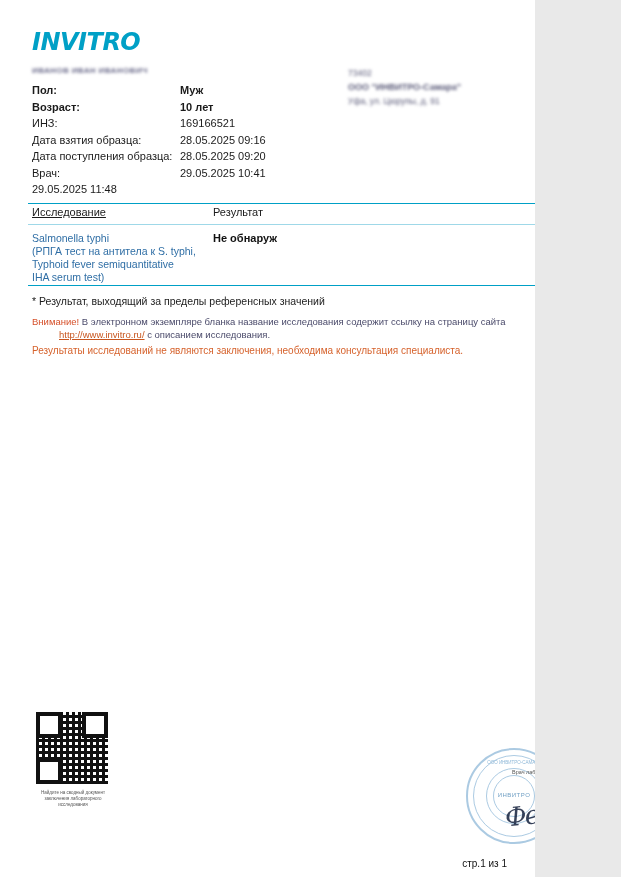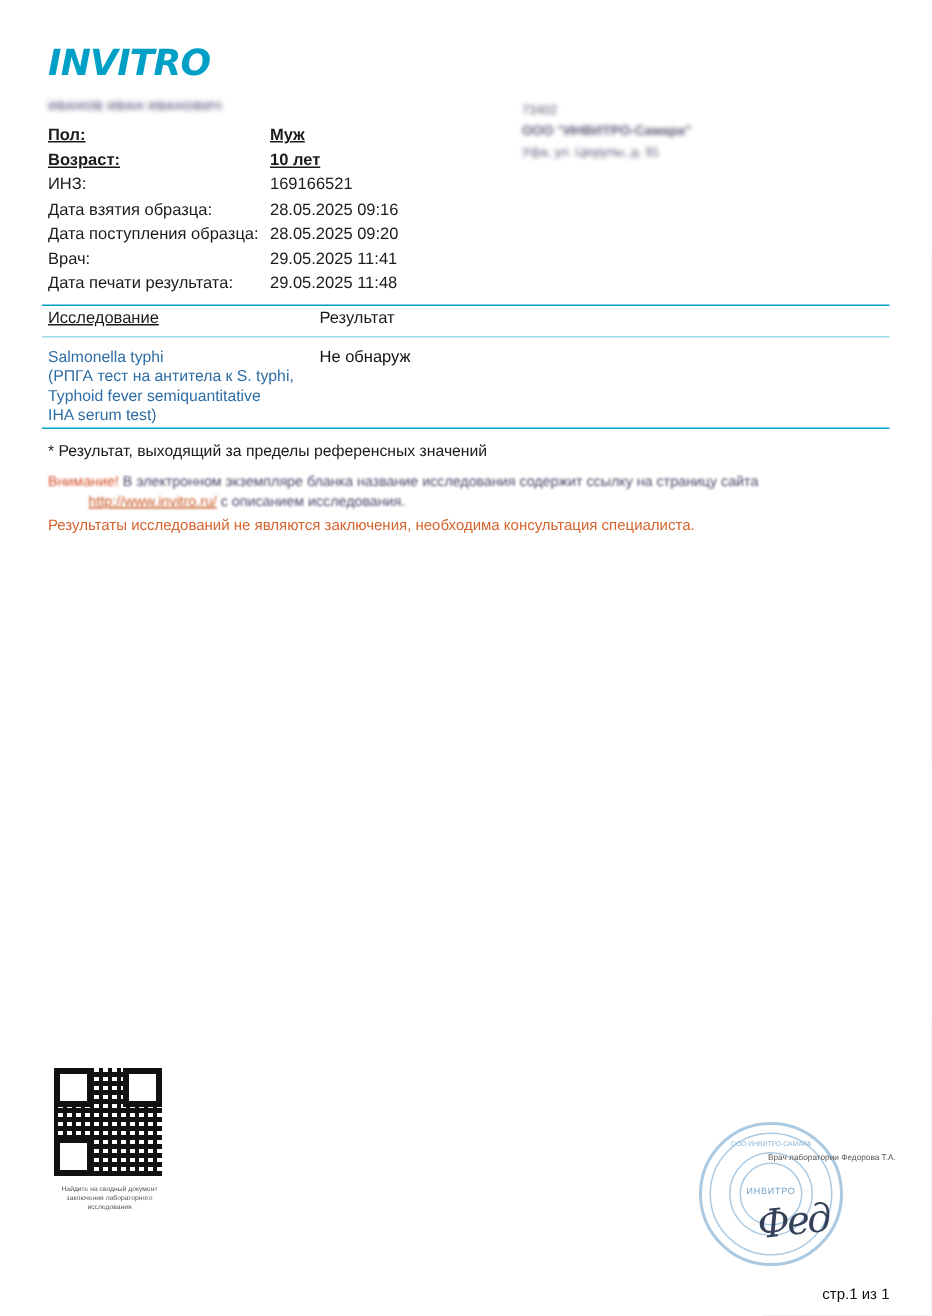--- a/index.html
+++ b/index.html
@@ -5,21 +5,21 @@
   html, body {
     margin: 0;
     padding: 0;
     background: #e9e9e9;
   }
   body {
     font-family: "Liberation Sans", sans-serif;
   }
   .page {
     position: relative;
-    width: 621px;
+    width: 535px;
     height: 877px;
     background: #ffffff;
     overflow: hidden;
     box-sizing: border-box;
   }
   
   .logo {
     position: absolute;
     left: 32px;
     top: 28px;
@@ -56,21 +56,21 @@
   .info-row {
     display: flex;
     line-height: 16.5px;
   }
   .info-label {
     width: 148px;
     flex: 0 0 148px;
   }
   .info-value { flex: 1 1 auto; }
   .info-row.strong .info-label,
-  .info-row.strong .info-value { font-weight: bold; text-decoration: underline; }
+  .info-row.strong .info-value { font-weight: bold; }
 
   
   .org {
     position: absolute;
     left: 348px;
     top: 66px;
     width: 250px;
   }
   .org .line {
     font-size: 8.5px;
@@ -105,21 +105,21 @@
     color: #2f6ea5;
   }
   .res-name .sp {
     color: #2f6ea5;
   }
   .res-value {
     position: absolute;
     left: 213px;
     top: 232px;
     font-size: 11px;
-    font-weight: normal;
+    font-weight: bold;
     color: #111;
   }
 
   
   .note {
     position: absolute;
     left: 32px;
     font-size: 10.5px;
     line-height: 14px;
     color: #1b1b1b;
@@ -293,24 +293,23 @@
     <div class="info-row">
       <div class="info-label">Дата взятия образца:</div>
       <div class="info-value">28.05.2025 09:16</div>
     </div>
     <div class="info-row">
       <div class="info-label">Дата поступления образца:</div>
       <div class="info-value">28.05.2025 09:20</div>
     </div>
     <div class="info-row">
       <div class="info-label">Врач:</div>
-      <div class="info-value">29.05.2025 11:41</div>
-    </div>
-    <div class="info-row">
-      <div class="info-label">Дата печати результата:</div>
+      <div class="info-value">29.05.2025 10:41</div>
+    </div>
+    <div class="info-row">
       <div class="info-value">29.05.2025 11:48</div>
     </div>
   </div>
 
   <div class="org">
     <div class="line">73402</div>
     <div class="line b">ООО "ИНВИТРО-Самара"</div>
     <div class="line">Уфа, ул. Цюрупы, д. 91</div>
   </div>
 

